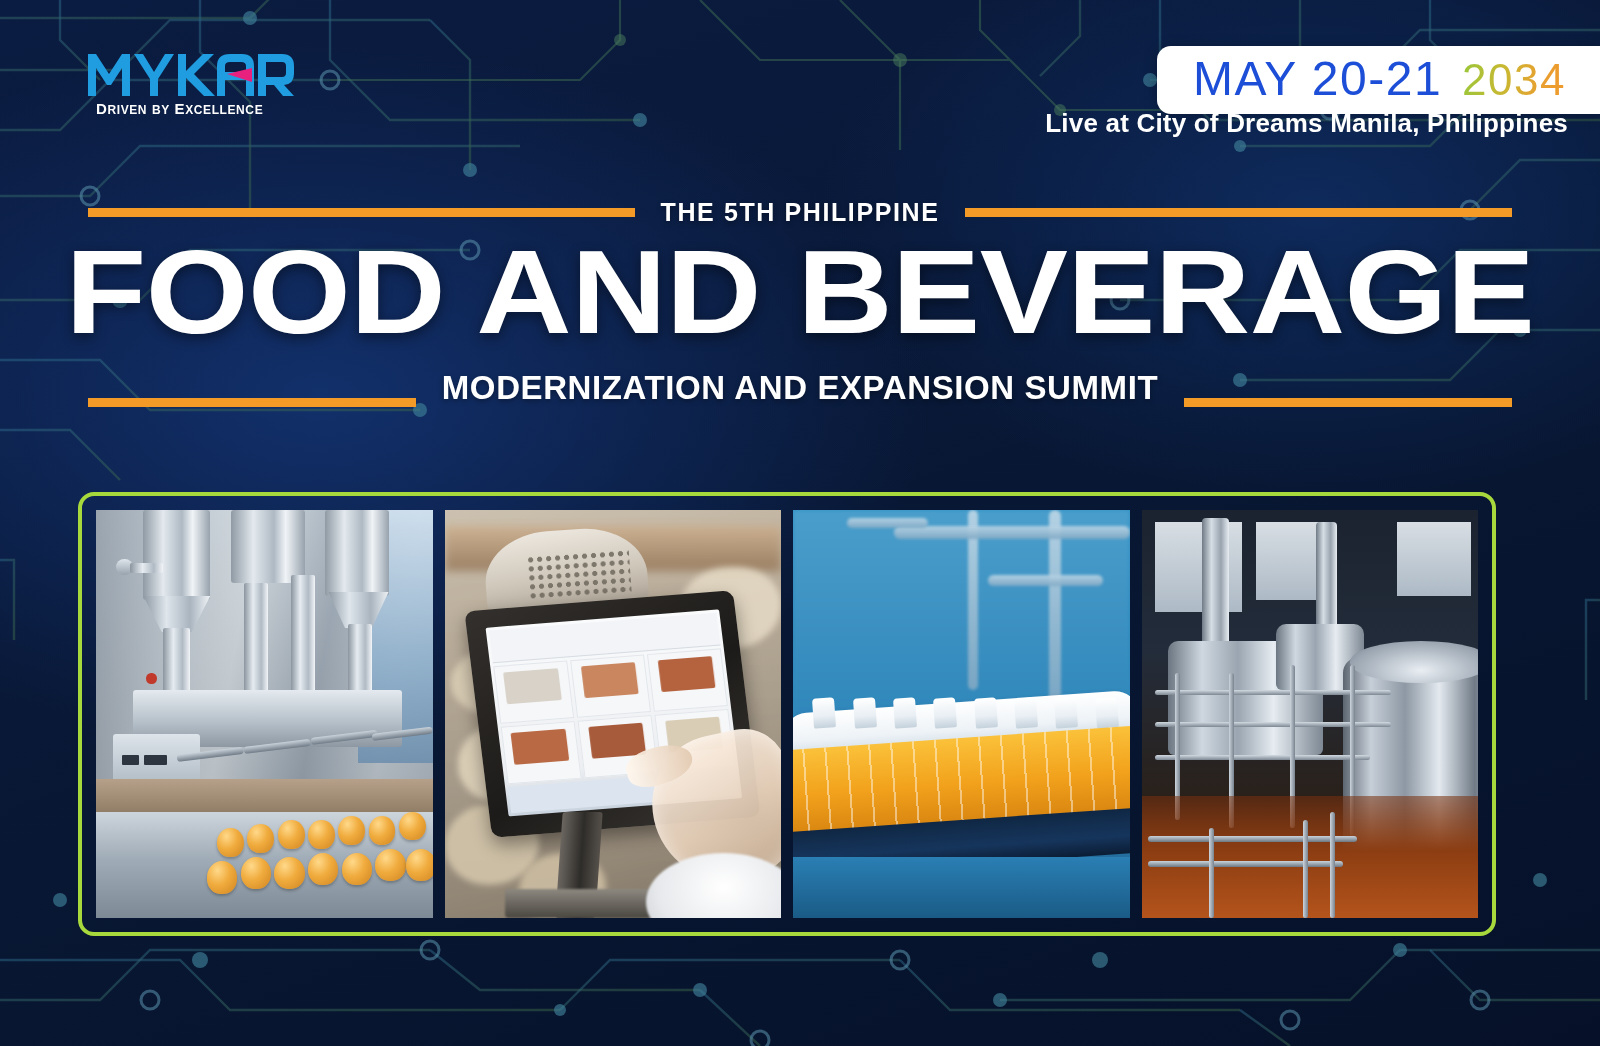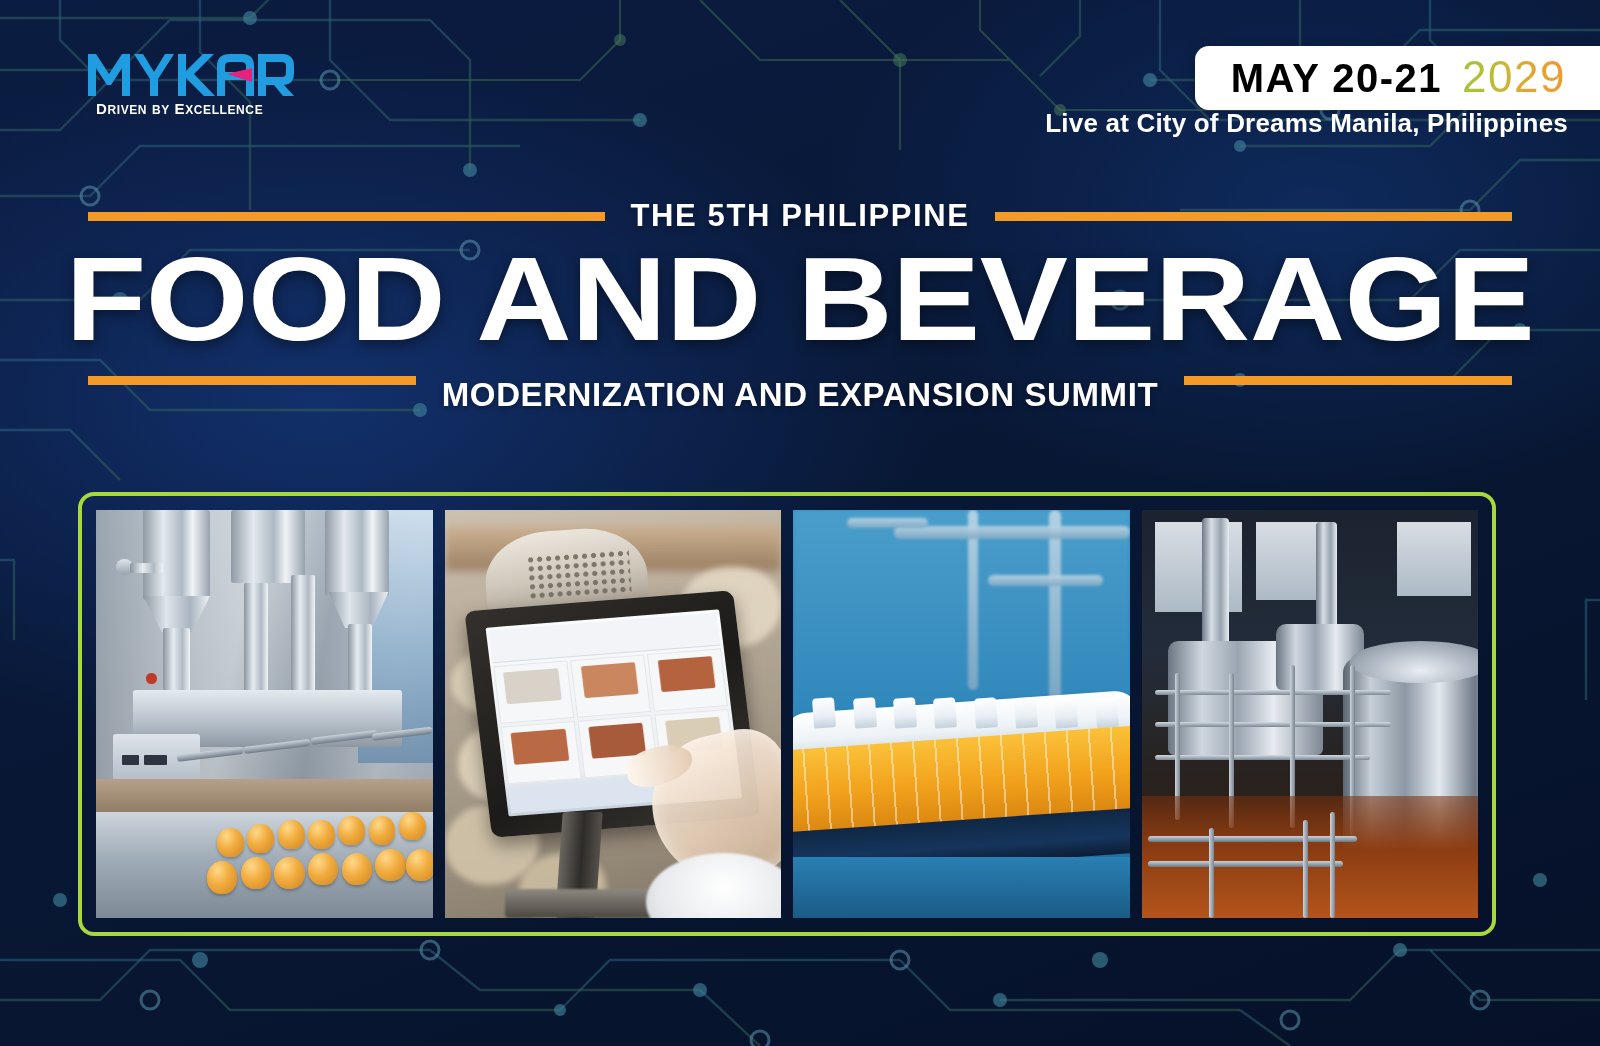--- a/index.html
+++ b/index.html
@@ -49,24 +49,24 @@
     top: 46px;
     background: #ffffff;
     border-radius: 14px 0 0 14px;
     padding: 9px 34px 11px 36px;
     display: flex;
     align-items: baseline;
     gap: 20px;
     box-shadow: 0 2px 14px rgba(0,0,0,0.25);
   }
   .date-main {
-    font-size: 40px;
-    font-weight: 700;
+    font-size: 48px;
+    font-weight: 400;
     letter-spacing: 1.5px;
-    color: #000000;
+    color: #1d4ed8;
     line-height: 1;
     white-space: nowrap;
   }
   .date-year {
     font-size: 44px;
     font-weight: 500;
     letter-spacing: 1.5px;
     line-height: 1;
     background: linear-gradient(95deg, #9ac73a 0%, #c9b832 40%, #e8a030 75%, #f0992c 100%);
     -webkit-background-clip: text;
@@ -101,21 +101,21 @@
     padding: 0 88px;
   }
   .rule {
     height: 9px;
     background: #f49a26;
     flex: 1 1 auto;
     min-width: 40px;
   }
   .eyebrow-text {
     color: #ffffff;
-    font-size: 31px;
+    font-size: 25px;
     font-weight: 900;
     letter-spacing: 1.6px;
     white-space: nowrap;
     text-shadow: 0 2px 5px rgba(0,0,0,0.35);
     text-align: right;
   }
 
   .title-main {
     margin-top: 6px;
     color: #ffffff;
@@ -124,21 +124,21 @@
     letter-spacing: -0.5px;
     line-height: 1.0;
     transform: scaleX(1.12);
     transform-origin: center;
     text-shadow: 0 4px 12px rgba(0,0,0,0.45);
     white-space: nowrap;
   }
 
   .subline-row {
     display: flex;
-    align-items: flex-start;
+    align-items: flex-end;
     justify-content: center;
     gap: 26px;
     padding: 0 88px;
     margin-top: 18px;
   }
   .subline-text {
     color: #ffffff;
     font-size: 33px;
     font-weight: 900;
     letter-spacing: 0.6px;
@@ -543,21 +543,21 @@
 
         <path d="M141,30 L166,24 L166,38 Z" fill="#e8217f"></path>
 
         <text x="10" y="70" fill="#ffffff" font-family="Liberation Sans, sans-serif" font-size="15" font-weight="700" letter-spacing="0.6">D<tspan font-size="12">RIVEN</tspan> <tspan font-size="12">BY</tspan> E<tspan font-size="12">XCELLENCE</tspan></text>
       </svg>
 
     </div>
 
     <div class="date-badge">
       <span class="date-main">MAY 20-21</span>
-      <span class="date-year">2029</span>
+      <span class="date-year">2034</span>
     </div>
 
     <div class="venue-line">Live at City of Dreams Manila, Philippines</div>
   </div>
 
   <div class="title-block">
     <div class="eyebrow-row">
       <span class="rule"></span>
       <span class="eyebrow-text">THE 5TH PHILIPPINE</span>
       <span class="rule"></span>

